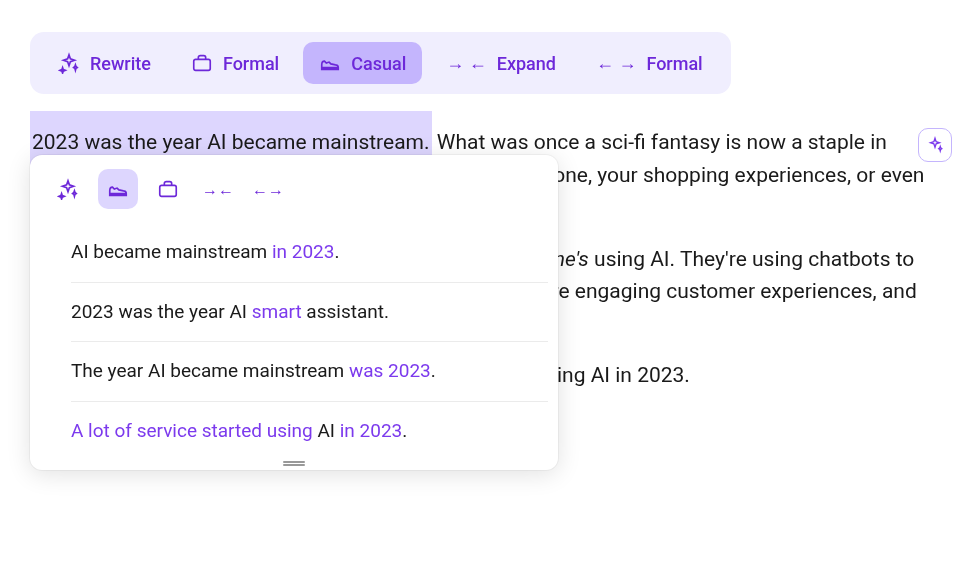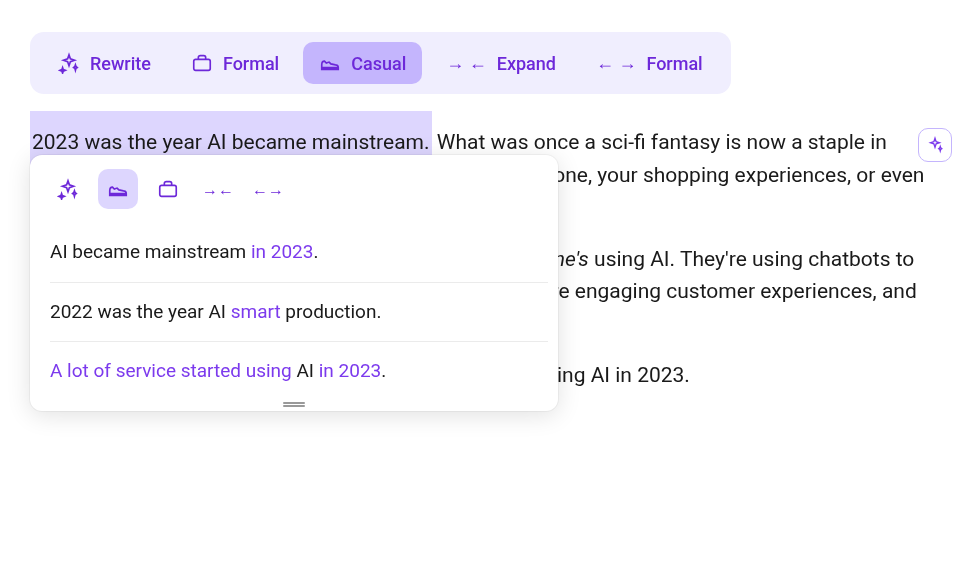--- a/index.html
+++ b/index.html
@@ -124,20 +124,21 @@
       fill: none;
       stroke-width: 1.8;
     }
     .popup-tool .arrow-icon {
       font-size: 16px;
     }
     .suggestions {
       padding: 0 10px 0 20px;
       max-height: 292px;
       overflow-y: auto;
+      margin-left: 21px;
     }
     .suggestion {
       padding: 16px 0;
       border-bottom: 1px solid #ebebeb;
       font-size: 19px;
       color: #1a1a1a;
       cursor: pointer;
       line-height: 1.4;
     }
     .suggestion:last-child {
@@ -243,19 +244,20 @@
     <div class="popup-tool">
       <span class="arrow-icon">→←</span>
     </div>
     <div class="popup-tool">
       <span class="arrow-icon">←→</span>
     </div>
   </div>
   <div class="suggestions" id="suggestions-container">
 
   <div class="suggestion"><span>AI became mainstream </span><span class="changed">in 2023</span><span>.</span></div>
-      <div class="suggestion"><span>2022 was the year AI </span><span class="changed">smart</span><span> production.</span></div>
+      <div class="suggestion"><span>2023 was the year AI </span><span class="changed">smart</span><span> assistant.</span></div>
+      <div class="suggestion"><span>The year AI became mainstream </span><span class="changed">was 2023</span><span>.</span></div>
       <div class="suggestion"><span class="changed">A lot of service started using</span><span> AI </span><span class="changed">in 2023</span><span>.</span></div>
     </div>
   <div class="drag-handle">
       <div></div>
     </div>
 </div>
 
 </body></html>

